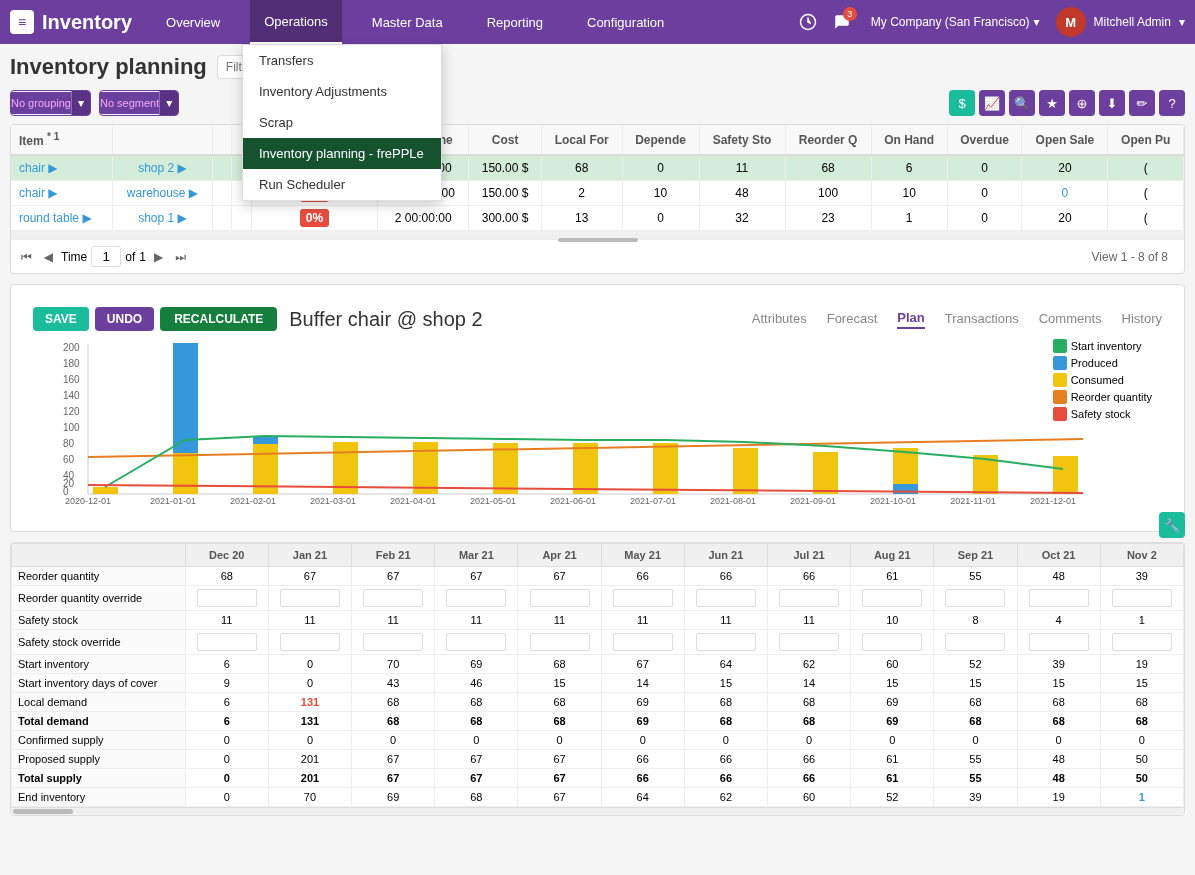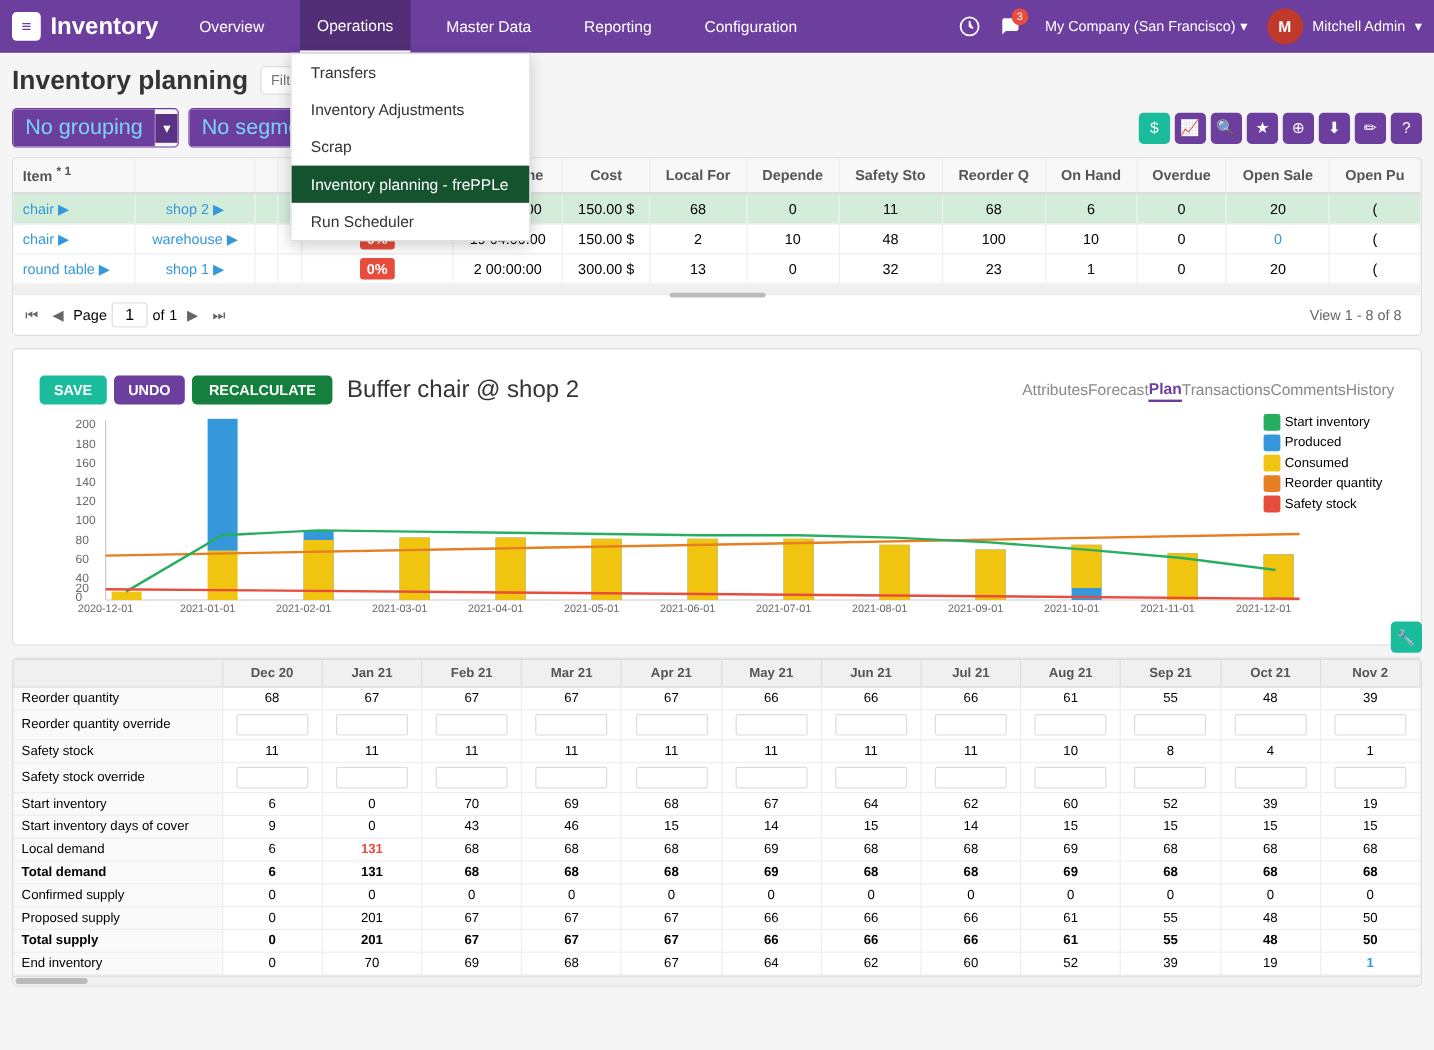--- a/index.html
+++ b/index.html
@@ -138,25 +138,25 @@
       margin-bottom: 8px;
     }
     .btn-group {
       display: flex;
       align-items: center;
       border: 1px solid #6c3e9e;
       border-radius: 4px;
       overflow: hidden;
     }
     .btn-group-item {
-      padding: 5px 10px;
+      padding: 5px 0;
       background: #6c3e9e;
-      color: #7dd3fc;
-      cursor: pointer;
-      font-size: 18px;
+      color: #f0abfc;
+      cursor: pointer;
+      font-size: 11px;
     }
     .btn-group-arrow {
       padding: 5px 6px;
       background: #5a3285;
       color: white;
       cursor: pointer;
       border-left: 1px solid rgba(255,255,255,0.3);
     }
     .toolbar-right {
       margin-left: auto;
@@ -256,20 +256,21 @@
     }
     .chart-header {
       display: flex;
       align-items: center;
       justify-content: space-between;
       margin-bottom: 8px;
     }
     .chart-title { font-size: 20px; font-weight: normal; color: #333; }
     .chart-tabs {
       display: flex;
+      gap: 20px;
       align-items: center;
     }
     .chart-tab {
       color: #888;
       cursor: pointer;
       padding-bottom: 2px;
       font-size: 13px;
     }
     .chart-tab.active {
       color: #6c3e9e;
@@ -561,21 +562,21 @@
           <td>(</td>
         </tr>
       </tbody>
     </table>
     <div style="height:8px; background:#f0f0f0; text-align:center;">
       <div style="display:inline-block; width:80px; height:4px; background:#bbb; border-radius:2px; margin-top:2px;"></div>
     </div>
     <div class="pagination">
       <span class="page-btn">⏮</span>
       <span class="page-btn">◀</span>
-      <span>Page</span>
+      <span>Time</span>
       <input class="page-input" type="text" value="1" style="">
       <span>of</span>
       <span>1</span>
       <span class="page-btn">▶</span>
       <span class="page-btn">⏭</span>
       <span class="page-info-right">View 1 - 8 of 8</span>
     </div>
   </div>
 
   <div class="chart-section">

